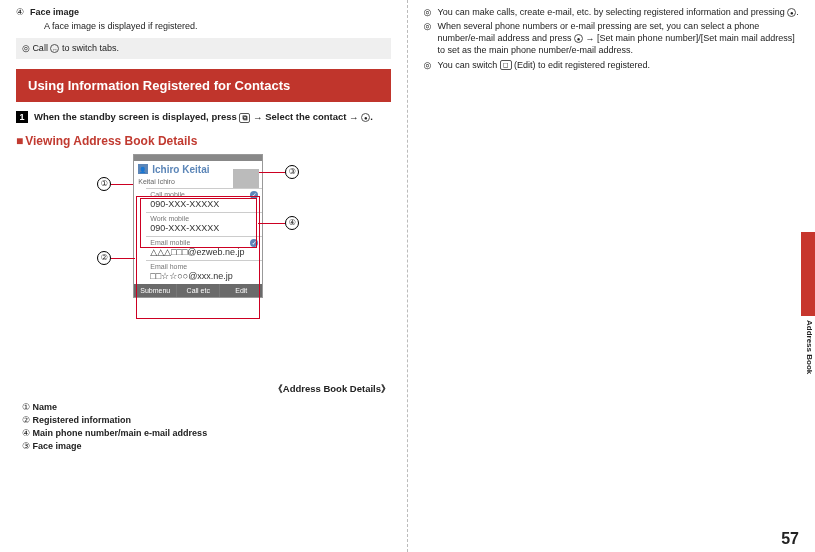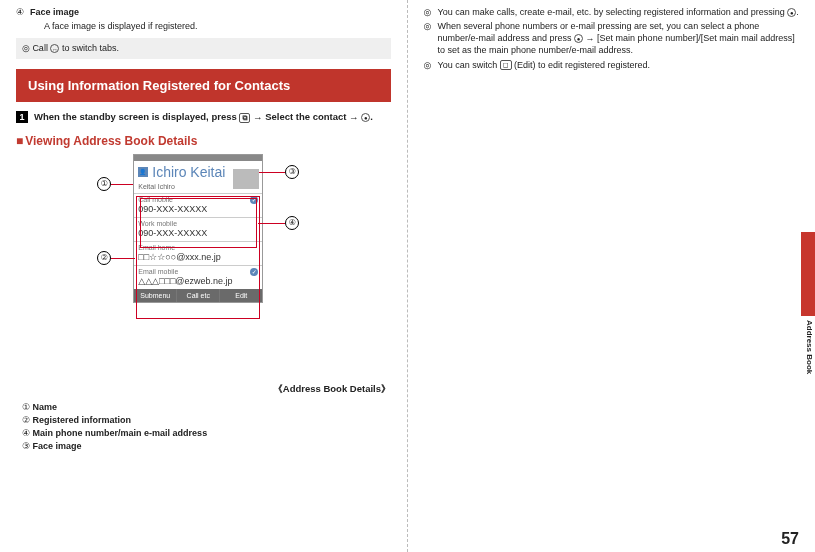--- a/index.html
+++ b/index.html
@@ -15,24 +15,24 @@
   .step { display: flex; align-items: flex-start; margin: 6px 0 10px 0; }
   .step-num { background: #000; color: #fff; font-weight: bold; font-size: 9px; width: 12px; height: 12px; display: flex; align-items: center; justify-content: center; margin-right: 6px; margin-top: 1px; }
   .step-txt { font-weight: bold; font-size: 9.5px; line-height: 1.4; }
   .subhead { color: #c13a30; font-weight: bold; font-size: 12px; margin: 6px 0; }
   .subhead .sq { color: #c13a30; margin-right: 2px; }
   .phone-wrap { position: relative; width: 300px; height: 225px; margin: 4px auto 4px auto; }
   .phone { position: absolute; left: 80px; top: 0; width: 130px; border: 1px solid #999; background: #fff; font-size: 8px; }
   .phone .statbar { background: #888; height: 6px; }
   .phone .hdr { display: flex; align-items: center; padding: 3px 4px; }
   .avatar { width: 10px; height: 10px; background: #5c86b8; margin-right: 4px; display:flex; align-items:center; justify-content:center; color:#fff; font-size:6px; }
-  .name { color: #5c86b8; font-size: 14px; font-weight: 400; }
+  .name { color: #5c86b8; font-size: 10px; font-weight: 700; }
   .reading { padding: 0 4px 3px 4px; color: #666; font-size: 7px; }
   .face { position: absolute; right: 3px; top: 8px; width: 26px; height: 20px; background: #bbb; }
-  .section { border-top: 1px solid #ccc; padding: 2px 4px 3px 4px; position: relative; }
+  .section { border-top: 1px solid #ccc; padding: 2px 4px 3px 4px; position: relative; margin-left: 12px; }
   .section .lbl { color: #777; font-size: 7px; }
   .section .val { color: #333; font-size: 9px; padding-top: 1px; }
   .chk { position: absolute; right: 4px; top: 2px; width: 8px; height: 8px; border-radius: 50%; background: #5c86b8; color: #fff; font-size: 6px; display:flex; align-items:center; justify-content:center; }
   .softkeys { display: flex; background: #6a6a6a; color: #fff; font-size: 7px; }
   .softkeys div { flex: 1; text-align: center; padding: 3px 0; border-left: 1px solid #777; }
   .softkeys div:first-child { border-left: none; }
   .callout-circ { position: absolute; width: 14px; height: 14px; border: 1px solid #000; border-radius: 50%; display: flex; align-items: center; justify-content: center; font-size: 8px; background: #fff; }
   .cline { position: absolute; background: #c02; }
   .caption { text-align: right; font-weight: bold; font-size: 9.5px; margin: 2px 0 6px 0; }
   .list-item { margin: 3px 0 3px 6px; font-size: 9px; }
@@ -90,27 +90,27 @@
         <div class="section">
           <div class="lbl">Call mobile</div>
           <div class="val">090-XXX-XXXXX</div>
           <div class="chk">✓</div>
         </div>
         <div class="section">
           <div class="lbl">Work mobile</div>
           <div class="val">090-XXX-XXXXX</div>
         </div>
         <div class="section">
-          <div class="lbl">Email home</div>
-          <div class="val">□□☆☆○○@xxx.ne.jp</div>
-        </div>
-        <div class="section">
           <div class="lbl">Email mobile</div>
           <div class="val">△△△□□□@ezweb.ne.jp</div>
           <div class="chk">✓</div>
+        </div>
+        <div class="section">
+          <div class="lbl">Email home</div>
+          <div class="val">□□☆☆○○@xxx.ne.jp</div>
         </div>
         <div class="softkeys">
           <div>Submenu</div>
           <div>Call etc</div>
           <div>Edit</div>
         </div>
       </div>
 
       <div class="redbox1"></div>
       <div class="redbox2"></div>

